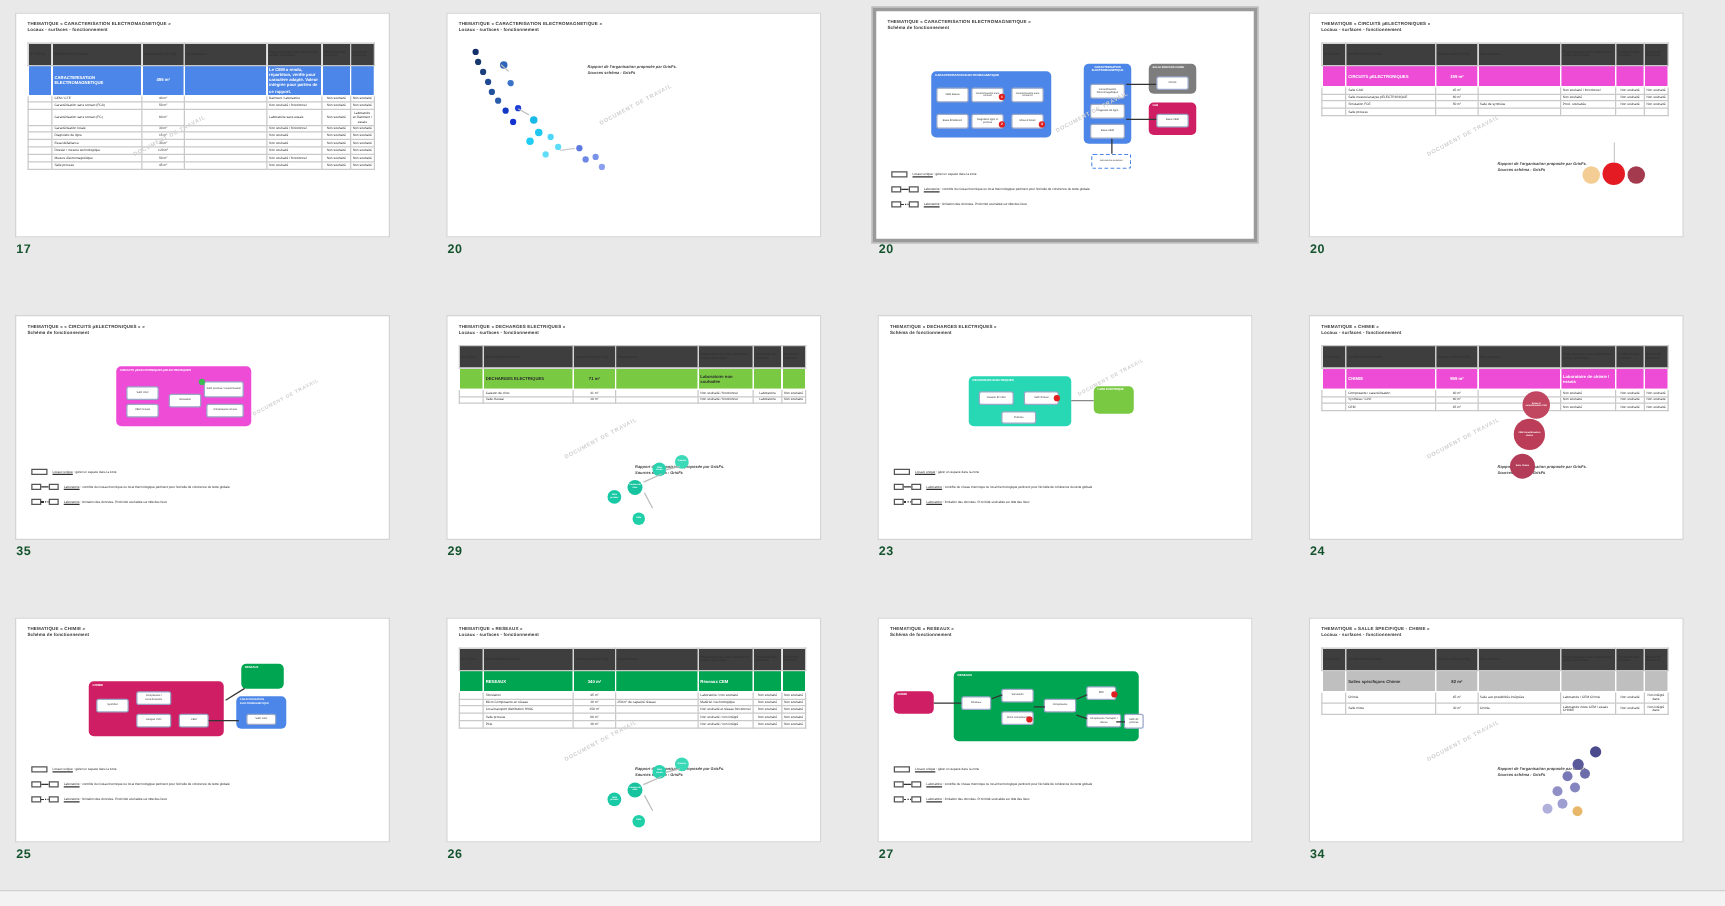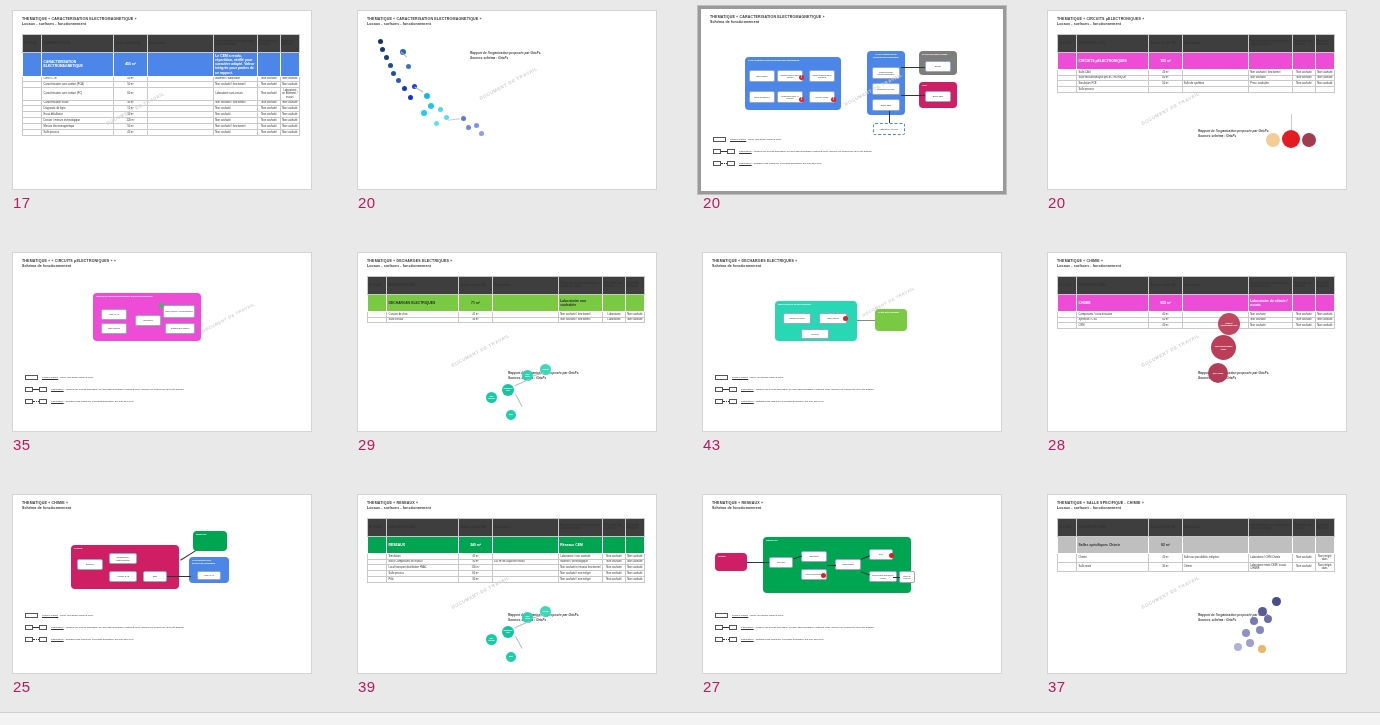--- a/index.html
+++ b/index.html
@@ -30,21 +30,21 @@
     border: 1px solid #d4d4d4;
     overflow: hidden;
   }
   .thumb-wrap.selected { left: 8px; top: 6px; width: 308px; height: 188px; }
   .thumb-wrap.selected .thumb {
     border: 3px solid #9a9a9a;
     box-shadow: 0 0 0 1px #bdbdbd;
   }
   .slide-num {
     position: absolute; left: 13px; top: 194px;
-    font-size: 15px; color: #be185d; letter-spacing: .4px;
+    font-size: 10px; color: #14532d; letter-spacing: .4px; font-weight: bold;
   }
   .thumb-wrap.selected + .slide-num { left: 13px; }
 
   
   .s { position: absolute; inset: 0; padding: 6px 9px; }
   .t1 { font-size: 3.6px; font-weight: bold; color: #3a3a3a; letter-spacing: .15px;
         white-space: nowrap; line-height: 1.5; }
   .t2 { font-size: 3.6px; font-weight: bold; color: #3a3a3a; letter-spacing: .1px;
         white-space: nowrap; line-height: 1.5; }
 
@@ -542,21 +542,21 @@
                 <div class="lg">
                   <span class="box2"></span>
                   <span class="lkd"></span>
                   <span class="box2"></span>
                   <span class="txt"><u>Laboratoire</u> : limitation des données. Proximité souhaitée sur tête des lieux</span>
                 </div>
               </div>
             </div>
           </div>
         </div>
-        <div class="slide-num">43</div>
+        <div class="slide-num">23</div>
       </div>
       <div class="cell">
         <div class="thumb-wrap">
           <div class="thumb">
             <div class="s">
               <div class="t1">THEMATIQUE « CHIMIE »</div>
               <div class="t2">Locaux - surfaces - fonctionnement</div>
               <table class="tb">
                 <thead>
                   <tr>
@@ -609,21 +609,21 @@
                 </tbody>
               </table>
               <div class="wm" style="left:90px;top:95px;font-size:4.5px">DOCUMENT DE TRAVAIL</div>
               <div class="credit" style="left:150px;top:118px">Rapport de l'organisation proposée par GrisFs.<br>Sources schéma : GrisFs</div>
               <div class="circ" style="left:170px;top:60px;width:22px;height:22px;background:#c0475f;font-size:1.8px">Essai et caractérisation CVD</div>
               <div class="circ" style="left:163px;top:82px;width:25px;height:25px;background:#bb3d58;font-size:1.8px">CEM Caractérisation chimie</div>
               <div class="circ" style="left:160px;top:110px;width:20px;height:20px;background:#b33c58;font-size:1.8px">Salle Chimie</div>
             </div>
           </div>
         </div>
-        <div class="slide-num">28</div>
+        <div class="slide-num">24</div>
       </div>
       <div class="cell">
         <div class="thumb-wrap">
           <div class="thumb">
             <div class="s">
               <div class="t1">THEMATIQUE « CHIMIE »</div>
               <div class="t2">Schéma de fonctionnement</div>
               <div class="blk" style="left:58px;top:50px;width:108px;height:44px;background:#cf1e63">
                 <div class="hd">CHIMIE</div>
               </div>
@@ -746,21 +746,21 @@
                 <div class="circ" style="left:44px;top:22px;width:11px;height:11px;background:#2ad3b0;font-size:1.7px">Salle essais</div>
                 <div class="circ" style="left:62px;top:16px;width:11px;height:11px;background:#3ad9b8;font-size:1.7px">Process</div>
                 <div class="circ" style="left:28px;top:62px;width:10px;height:10px;background:#1fcfa8;font-size:1.7px">Salle</div>
                 <div class="ln" style="left:36px;top:34px;width:16px;transform:rotate(-24deg);background:#bbb"></div>
                 <div class="ln" style="left:54px;top:26px;width:12px;transform:rotate(-14deg);background:#bbb"></div>
                 <div class="ln" style="left:34px;top:52px;width:14px;transform:rotate(62deg);background:#bbb"></div>
               </div>
             </div>
           </div>
         </div>
-        <div class="slide-num">39</div>
+        <div class="slide-num">26</div>
       </div>
       <div class="cell">
         <div class="thumb-wrap">
           <div class="thumb">
             <div class="s">
               <div class="t1">THEMATIQUE « RESEAUX »</div>
               <div class="t2">Schéma de fonctionnement</div>
               <div class="blk" style="left:60px;top:42px;width:148px;height:56px;background:#00a551">
                 <div class="hd">RESEAUX</div>
               </div>
@@ -862,17 +862,17 @@
                 <div class="circ" style="left:22px;top:24px;width:8px;height:8px;background:#7878b6"></div>
                 <div class="circ" style="left:28px;top:33px;width:8px;height:8px;background:#8585bf"></div>
                 <div class="circ" style="left:14px;top:36px;width:8px;height:8px;background:#9090c6"></div>
                 <div class="circ" style="left:18px;top:46px;width:8px;height:8px;background:#9e9ed0"></div>
                 <div class="circ" style="left:6px;top:50px;width:8px;height:8px;background:#b0b0db"></div>
                 <div class="circ" style="left:30px;top:52px;width:8px;height:8px;background:#e8b86a"></div>
               </div>
             </div>
           </div>
         </div>
-        <div class="slide-num">37</div>
+        <div class="slide-num">34</div>
       </div>
     </div>
   <div class="bottom-strip"></div>
 </div>
 
 </body></html>

